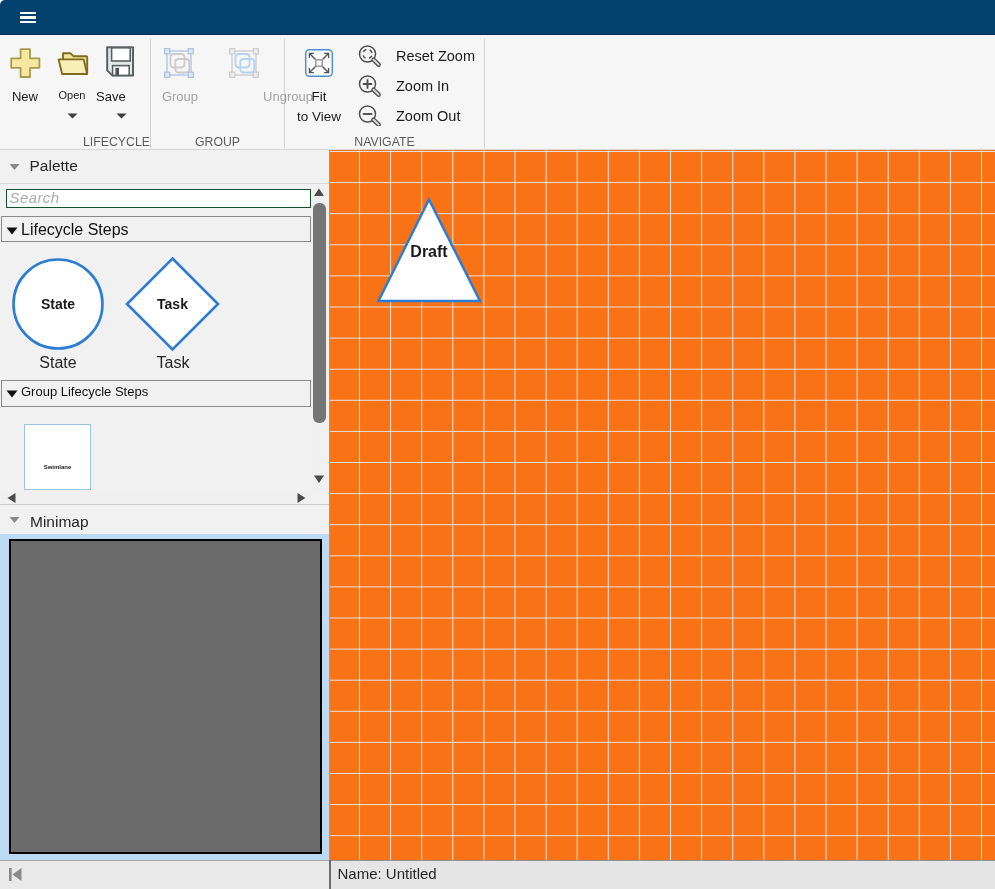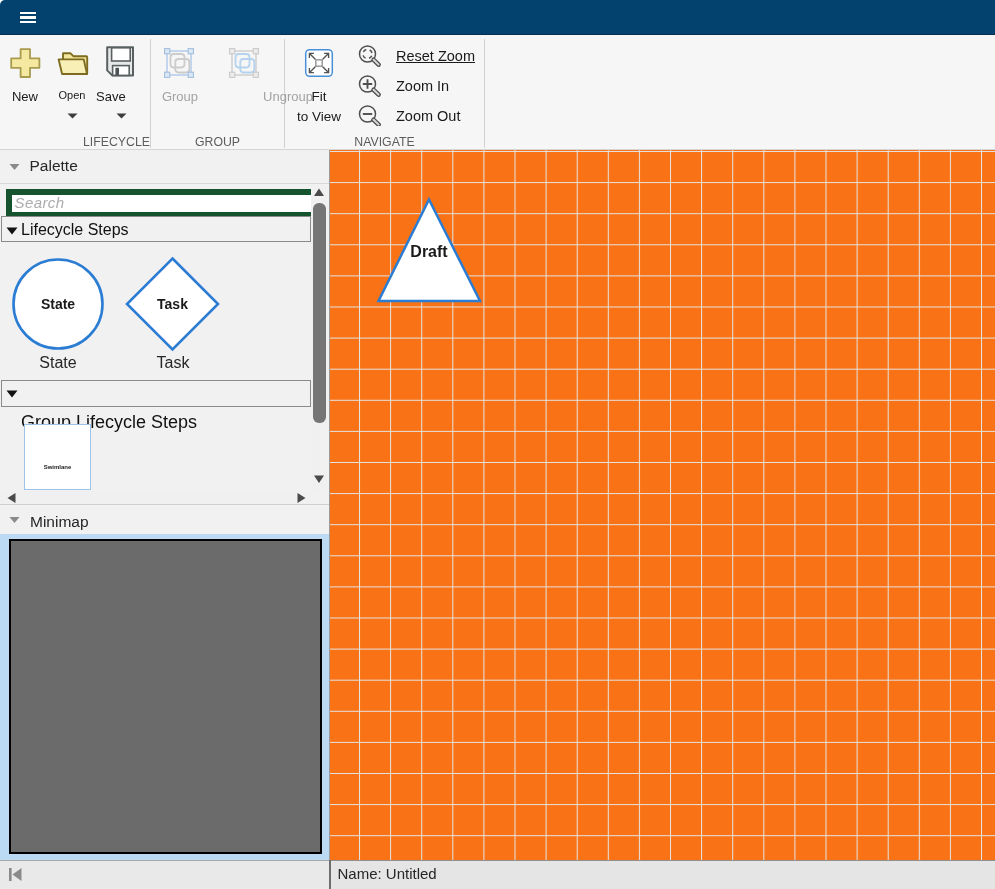--- a/index.html
+++ b/index.html
@@ -121,33 +121,33 @@
     <path d="M16.6,17.8 L21.6,22.6" stroke="#d9d9d9" stroke-width="2" stroke-linecap="round"></path>
   </g>
 
   <g transform="translate(0,60)">
     <circle cx="10.5" cy="12" r="8" fill="#f6f6f6" stroke="#4f4f4f" stroke-width="1.5"></circle>
     <path d="M5.8,12 H15.2" stroke="#4f4f4f" stroke-width="1.9"></path>
     <path d="M16.6,17.8 L21.6,22.6" stroke="#4f4f4f" stroke-width="4.6" stroke-linecap="round"></path>
     <path d="M16.6,17.8 L21.6,22.6" stroke="#d9d9d9" stroke-width="2" stroke-linecap="round"></path>
   </g>
 </svg>
-<div class="abs" style="left:396px;top:48px;font-size:14.5px;color:#1a1a1a;text-decoration:underline;">Reset Zoom</div>
+<div class="abs" style="left:396px;top:48px;font-size:14.5px;color:#1a1a1a;">Reset Zoom</div>
 <div class="abs" style="left:396px;top:78px;font-size:14.5px;color:#1a1a1a;">Zoom In</div>
 <div class="abs" style="left:396px;top:108px;font-size:14.5px;color:#1a1a1a;">Zoom Out</div>
 
 <div class="abs" style="left:0;top:150px;width:329px;height:739px;background:#f1f1f1;"></div>
 
 <div class="abs" style="left:0;top:150px;width:329px;height:33px;background:#f1f1f1;border-bottom:1px solid #d8d8d8;"></div>
 <svg class="abs" style="left:9px;top:163px;" width="11" height="8">
       <polygon points="0.5,1 10.5,1 5.5,7" fill="#8a8a8a"></polygon>
     </svg>
 <div class="abs" style="left:29.5px;top:156.5px;font-size:15.5px;color:#262626;">Palette</div>
 
-<div class="abs" style="left:6px;top:188.5px;width:300px;height:17.5px;background:#fff;border:6px solid #14532d;
+<div class="abs" style="left:6px;top:188.5px;width:300px;height:17.5px;background:#fff;border:1px solid #14532d;
   font-size:15px;font-style:italic;color:#acacac;line-height:16px;letter-spacing:0.4px;padding-left:2.5px;">Search</div>
 
 <div class="abs" style="left:1px;top:216px;width:308px;height:24px;background:#f1f1f1;border:1px solid #8a8a8a;"></div>
 <svg class="abs" style="left:6px;top:227px;" width="12" height="8">
       <polygon points="0.5,0.5 11.5,0.5 6,7.5" fill="#111"></polygon>
     </svg>
 <div class="abs" style="left:21px;top:220.5px;font-size:16px;color:#111;">Lifecycle Steps</div>
 
 <svg class="abs" style="left:10px;top:256px;" width="212" height="96" viewBox="0 0 212 96">
   <circle cx="48" cy="48" r="44.5" fill="#fff" stroke="#2b7cd3" stroke-width="2.6"></circle>
@@ -155,21 +155,21 @@
   <polygon points="162.5,2.5 208,48 162.5,93.5 117,48" fill="#fff" stroke="#2b7cd3" stroke-width="2.6"></polygon>
   <text x="162.5" y="53" font-size="14" font-weight="bold" fill="#1a1a1a" text-anchor="middle">Task</text>
 </svg>
 <div class="abs" style="left:18px;top:353.5px;width:80px;text-align:center;font-size:16px;color:#262626;">State</div>
 <div class="abs" style="left:133px;top:353.5px;width:80px;text-align:center;font-size:16px;color:#262626;">Task</div>
 
 <div class="abs" style="left:1px;top:380px;width:308px;height:25px;background:#f1f1f1;border:1px solid #8a8a8a;"></div>
 <svg class="abs" style="left:6px;top:390px;" width="12" height="8">
       <polygon points="0.5,0.5 11.5,0.5 6,7.5" fill="#111"></polygon>
     </svg>
-<div class="abs" style="left:21px;top:383.5px;font-size:18px;color:#111;margin-top:28px;">Group Lifecycle Steps</div>
+<div class="abs" style="left:21px;top:383.5px;font-size:13px;color:#111;">Group Lifecycle Steps</div>
 
 <div class="abs" style="left:24px;top:424px;width:65px;height:64px;background:#fff;border:1px solid #9dc3e8;"></div>
 <div class="abs" style="left:24px;top:464px;width:67px;text-align:center;font-size:6px;font-weight:bold;color:#222;">Swimlane</div>
 
 <div class="abs" style="left:311px;top:185px;width:16px;height:305px;background:#f0f0f0;"></div>
 <svg class="abs" style="left:314px;top:188px;" width="10" height="9">
       <polygon points="5,0.5 10,8 0,8" fill="#4a4a4a"></polygon>
     </svg>
 <div class="abs" style="left:312.5px;top:203px;width:13px;height:220px;background:#757575;border-radius:6px;"></div>
 <svg class="abs" style="left:314px;top:475px;" width="10" height="9">

